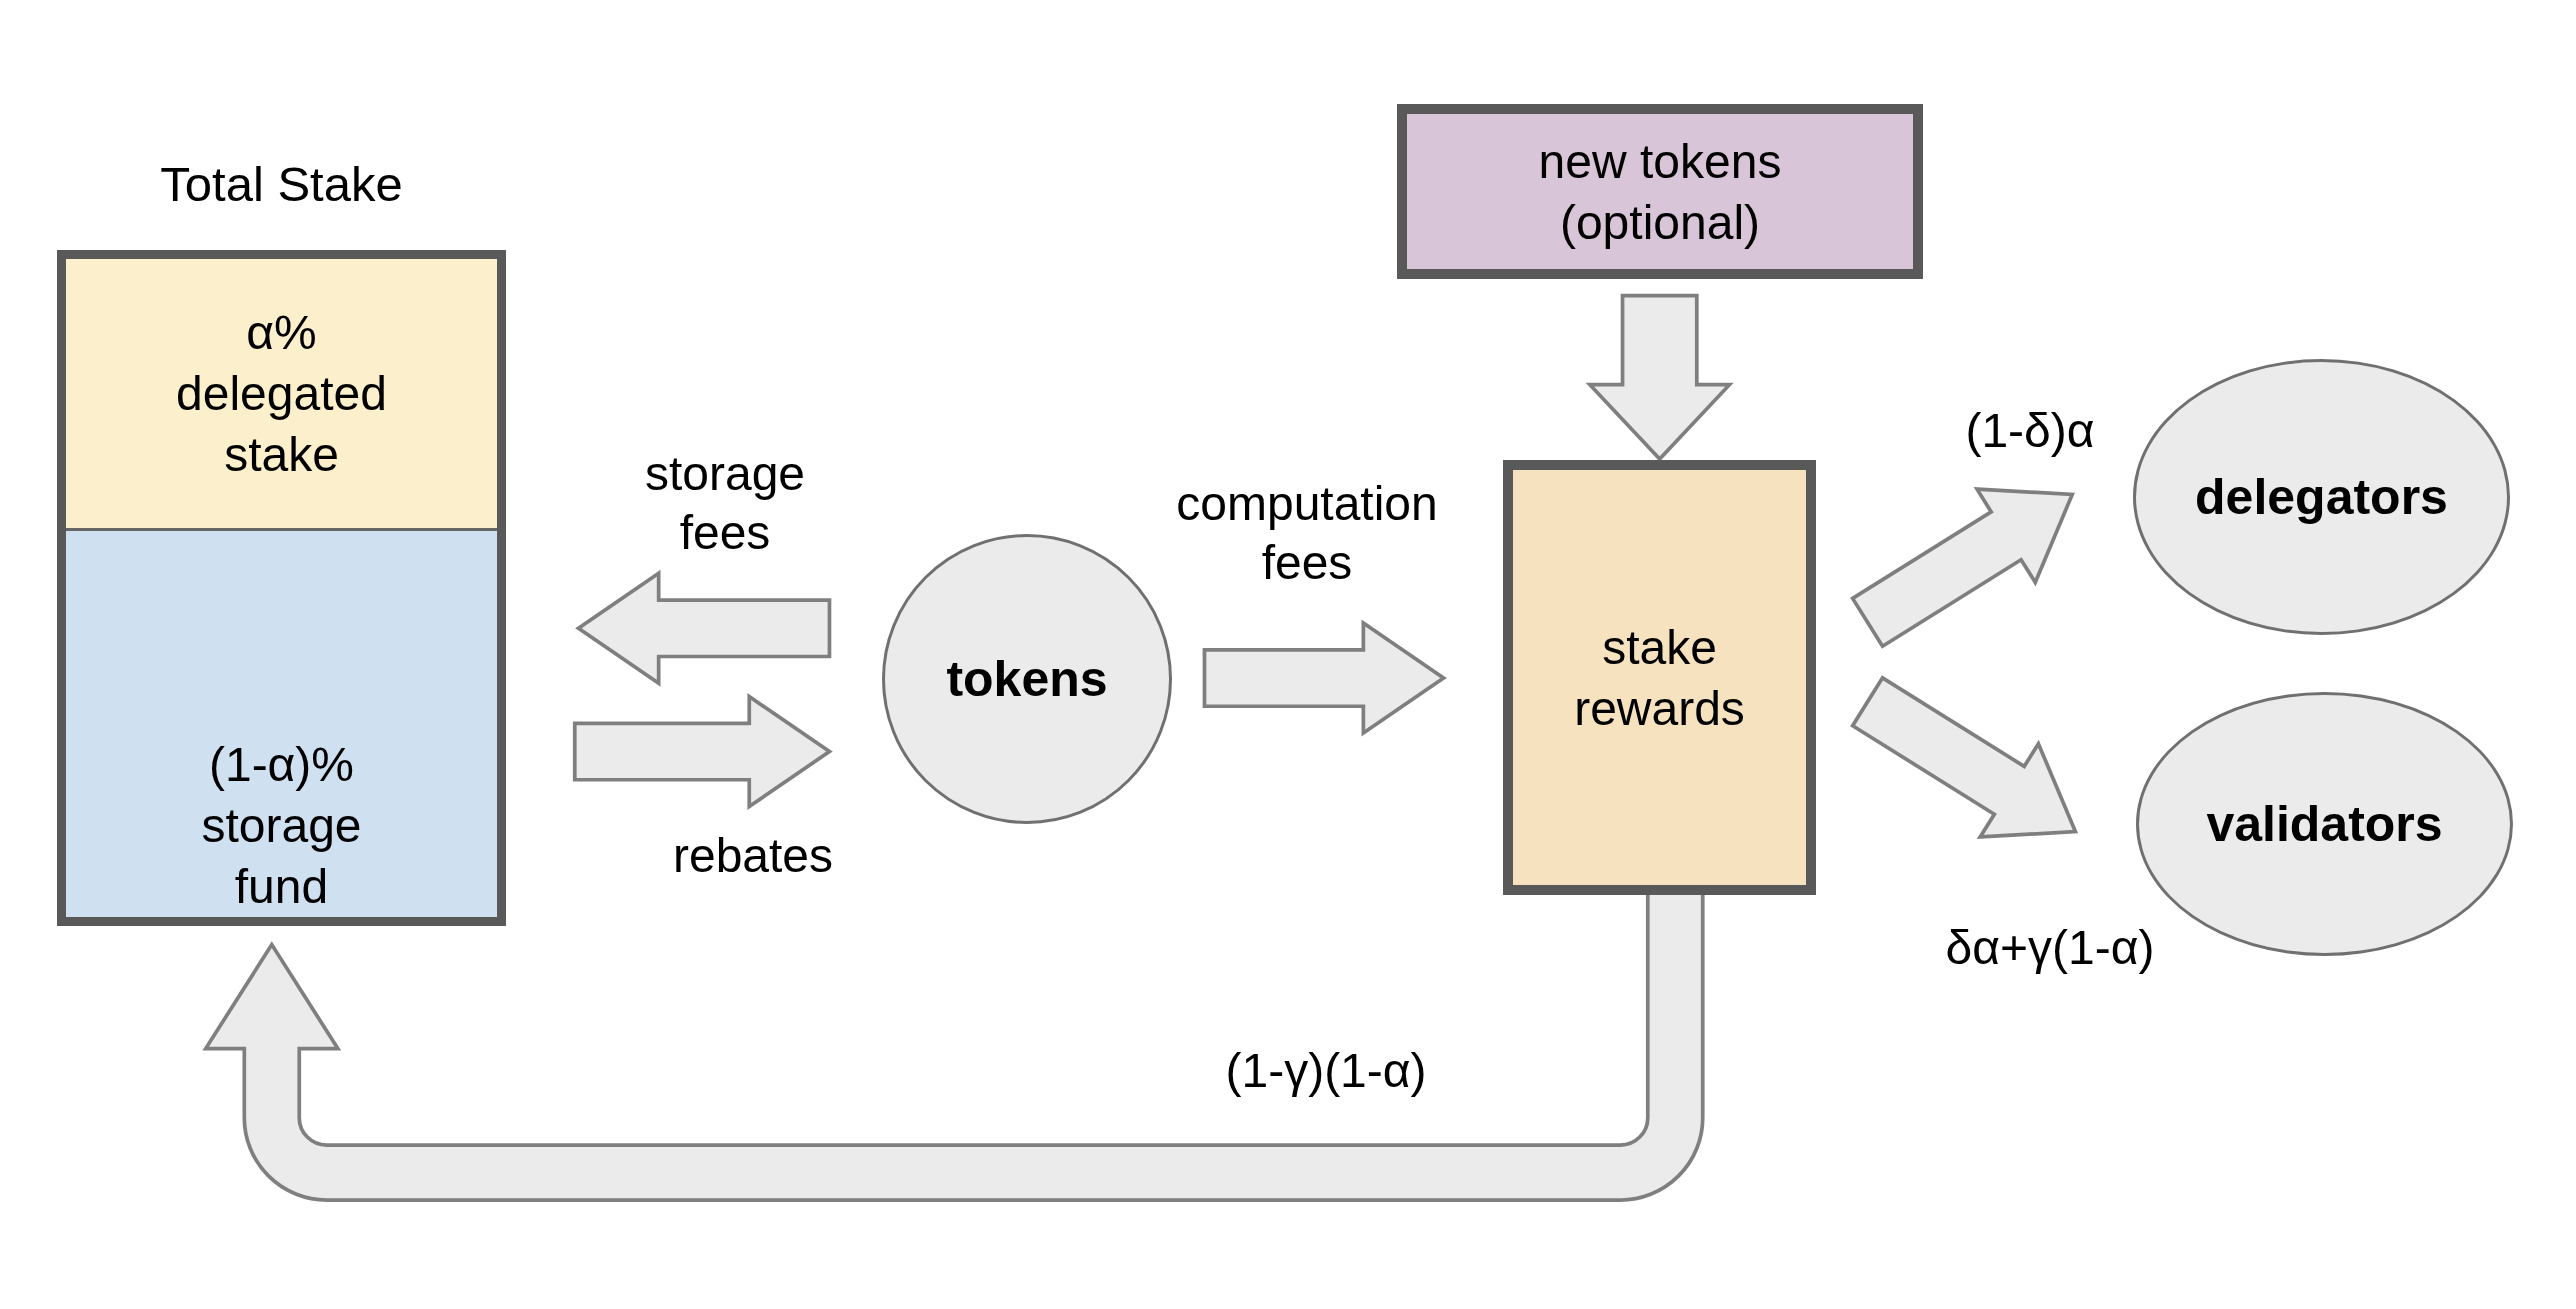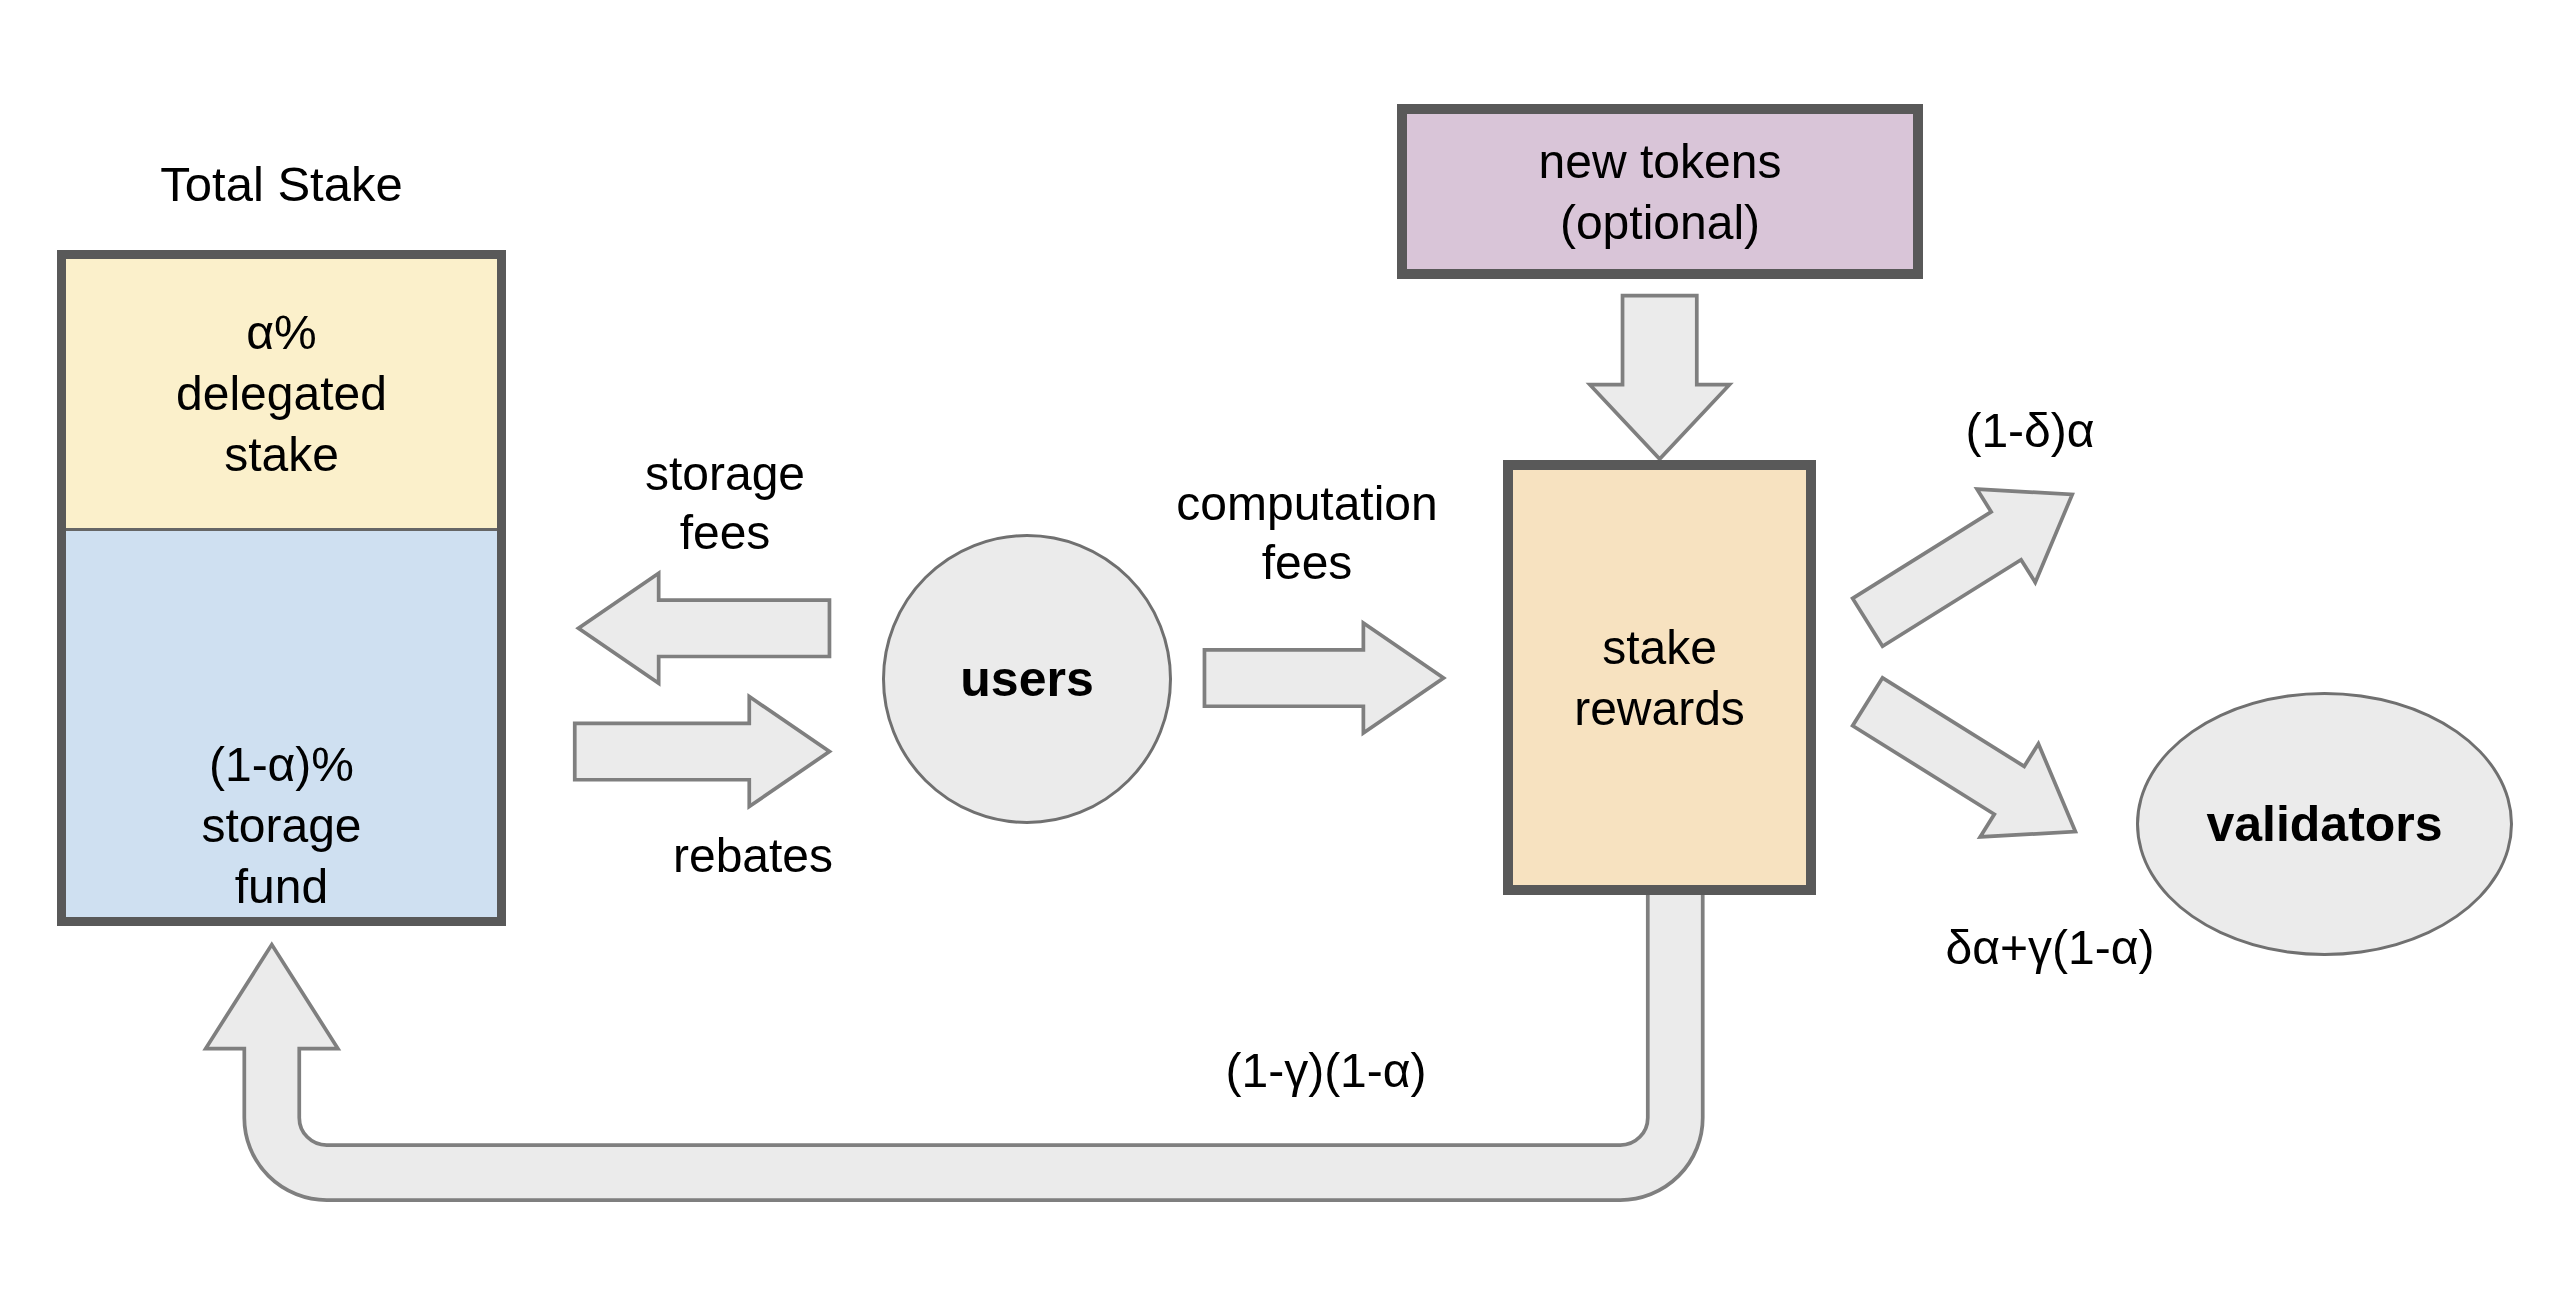--- a/index.html
+++ b/index.html
@@ -111,33 +111,36 @@
 stake</div>
     </div>
     <div id="storage-fund-section">
       <div class="node-text">(1-α)%
 storage
 fund</div>
     </div>
   </div>
 
   <div id="users-node">
-    <span>users</span>
+    <span>tokens</span>
   </div>
 
   <div id="new-tokens-box">
     <div class="node-text">new tokens
 (optional)</div>
   </div>
 
   <div id="stake-rewards-box">
     <div class="node-text">stake
 rewards</div>
   </div>
 
+  <div id="delegators-node" class="ellipse-node">
+    <span>delegators</span>
+  </div>
   <div id="validators-node" class="ellipse-node">
     <span>validators</span>
   </div>
 
   <div class="label" style="left:725px;top:444px;">storage
 fees</div>
 
   <div class="label" style="left:725px;top:826px;margin-left:28px;">rebates</div>
 
   <div class="label" style="left:1307px;top:474px;">computation

